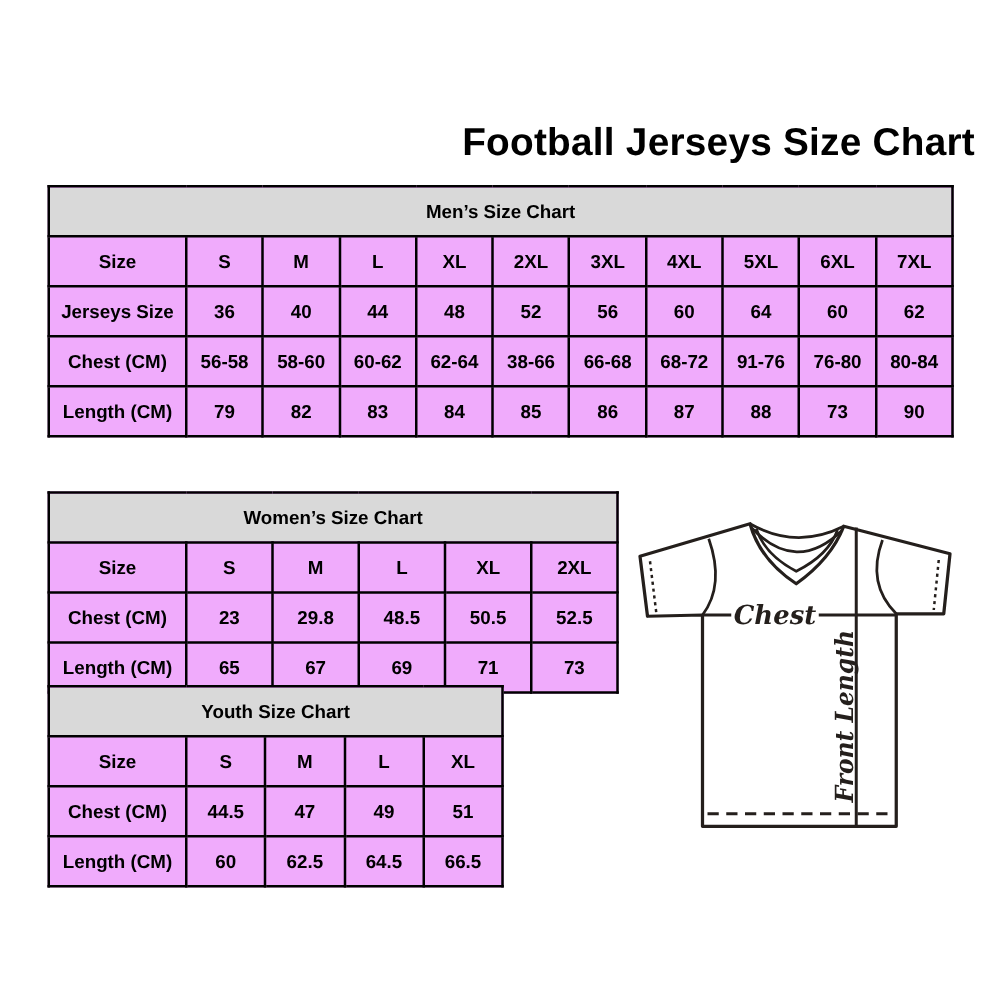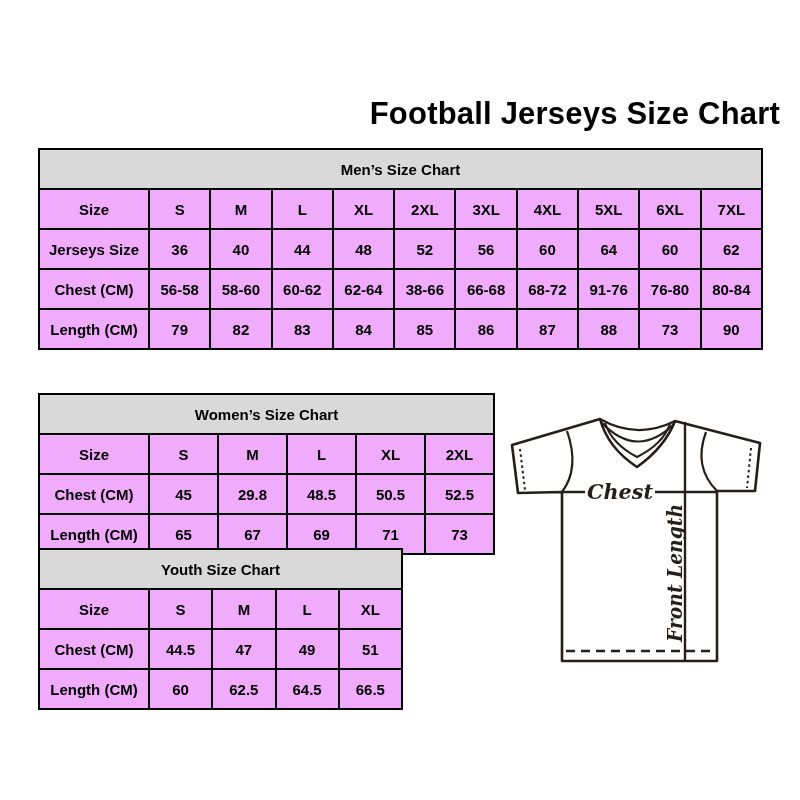--- a/index.html
+++ b/index.html
@@ -124,21 +124,21 @@
       <tr>
         <td>Size</td>
         <td>S</td>
         <td>M</td>
         <td>L</td>
         <td>XL</td>
         <td>2XL</td>
       </tr>
       <tr>
         <td>Chest (CM)</td>
-        <td>45</td>
+        <td>23</td>
         <td>29.8</td>
         <td>48.5</td>
         <td>50.5</td>
         <td>52.5</td>
       </tr>
       <tr>
         <td>Length (CM)</td>
         <td>65</td>
         <td>67</td>
         <td>69</td>

